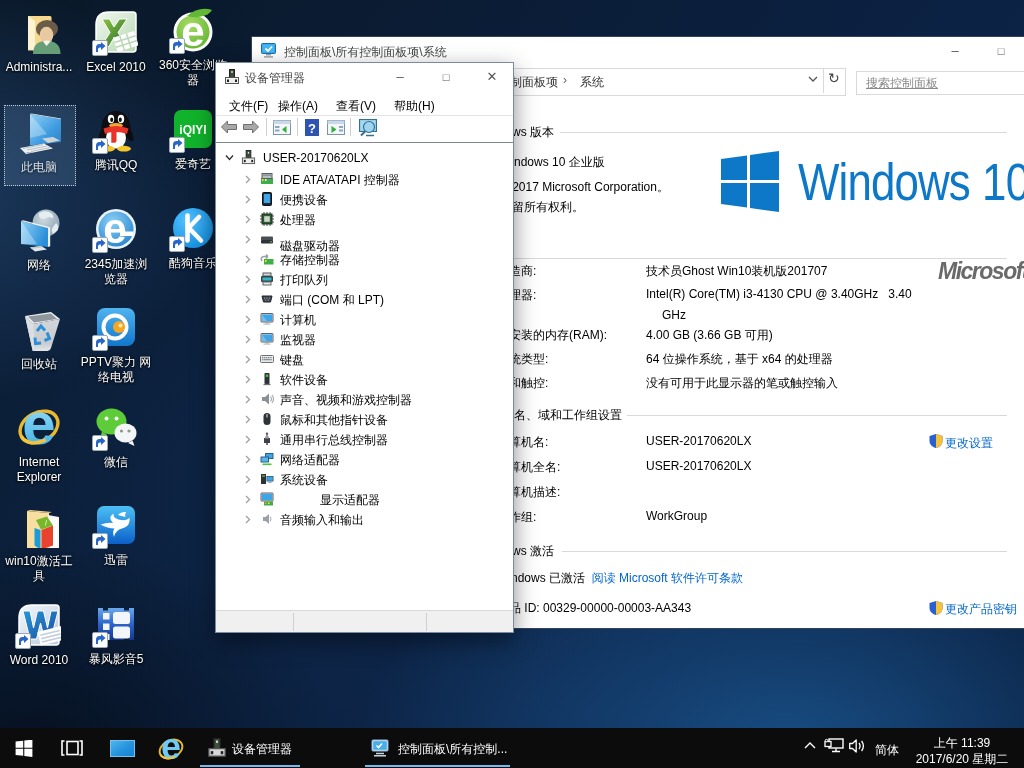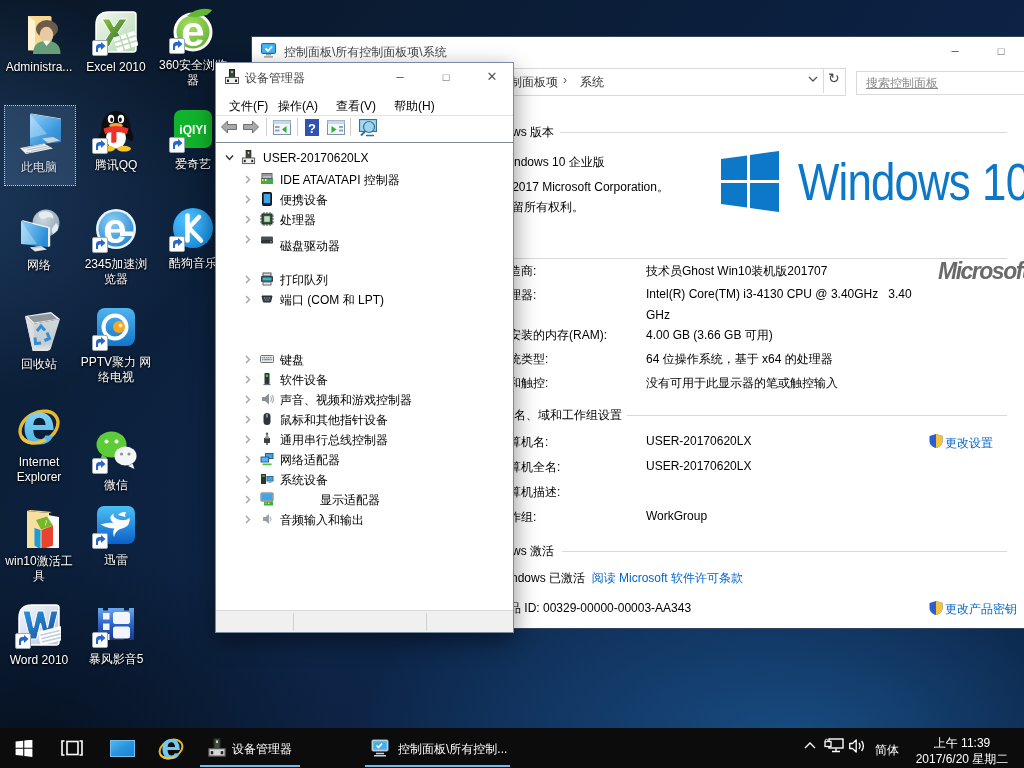--- a/index.html
+++ b/index.html
@@ -256,21 +256,21 @@
 <g transform="rotate(-28 22 22)">
             <ellipse cx="22" cy="22" rx="20" ry="14.5" fill="none" stroke="#e8b92e" stroke-width="3.4"></ellipse>
           </g>
 <text x="22" y="39" font-size="60" font-weight="bold" text-anchor="middle" fill="url(#gie)" font-family="Liberation Sans, sans-serif">e</text>
 <g transform="rotate(-28 22 22)">
             <path d="M2 22 a20 14.5 0 0 0 20 14.5" fill="none" stroke="#f3c33e" stroke-width="3.4"></path>
           </g>
         </svg></div>
  <div class="lbl">Internet<br>Explorer</div>
 </div>
-<div class="dicon" style="left:78px;top:428px;">
+<div class="dicon" style="left:78px;top:405px;">
  <div class="ic"><svg width="44" height="44" viewBox="0 0 44 44">
           <ellipse cx="17.5" cy="16.5" rx="15" ry="13" fill="#5ecc38"></ellipse>
 <path d="M8 26.5 l-2 7 7-4 z" fill="#5ecc38"></path>
 <circle cx="12.5" cy="13.5" r="2" fill="#fff"></circle>
           <circle cx="22.5" cy="13.5" r="2" fill="#fff"></circle>
 <ellipse cx="31.5" cy="28" rx="11" ry="9.5" fill="#f3f5f7"></ellipse>
 <path d="M38.5 35.5 l2 5.5 -6.5-3 z" fill="#f3f5f7"></path>
 <circle cx="27.5" cy="26" r="1.6" fill="#8a9a8a"></circle>
           <circle cx="35" cy="26" r="1.6" fill="#8a9a8a"></circle>
         </svg><span class="sc">
@@ -399,21 +399,21 @@
     <path d="M29 32 H58 V61 L29 57 Z" fill="#0e78c8"></path>
   </svg>
   <div class="abs" style="left:546px;top:116px;font-size:51px;color:#0e78c8;letter-spacing:-1px;white-space:nowrap;transform:scaleX(.86);transform-origin:0 0;">Windows<span style="letter-spacing:0">&nbsp;</span>10</div>
 
   <div class="t12" style="left:226px;top:213px;">系统</div>
   <div class="hdrline" style="left:258px;top:221px;width:497px;"></div>
   <div class="t12" style="left:245px;top:226px;">制造商:</div>
   <div class="t12" style="left:394px;top:226px;">技术员Ghost Win10装机版201707</div>
   <div class="t12" style="left:245px;top:250px;">处理器:</div>
   <div class="t12" style="left:394px;top:250px;">Intel(R) Core(TM) i3-4130 CPU @ 3.40GHz&nbsp;&nbsp;&nbsp;3.40</div>
-  <div class="t12" style="left:394px;top:271px;">GHz</div>
+  <div class="t12" style="left:410px;top:271px;">GHz</div>
   <div class="t12" style="left:245px;top:290px;">已安装的内存(RAM):</div>
   <div class="t12" style="left:394px;top:290px;">4.00 GB (3.66 GB 可用)</div>
   <div class="t12" style="left:245px;top:314px;">系统类型:</div>
   <div class="t12" style="left:394px;top:314px;">64 位操作系统，基于 x64 的处理器</div>
   <div class="t12" style="left:245px;top:338px;">笔和触控:</div>
   <div class="t12" style="left:394px;top:338px;">没有可用于此显示器的笔或触控输入</div>
   <div class="abs" style="left:686px;top:221px;font-size:23px;font-weight:bold;font-style:italic;color:#6a6a6a;letter-spacing:-1.5px;">Microsoft</div>
 
   <div class="t12" style="left:226px;top:370px;">计算机名、域和工作组设置</div>
   <div class="hdrline" style="left:375px;top:378px;width:380px;"></div>
@@ -553,20 +553,31 @@
      <svg class="abs" style="left:29px;top:6px" width="6" height="9" viewBox="0 0 6 9">
             <path d="M1 1l3.5 3.5L1 8" stroke="#a0a0a0" stroke-width="1.3" fill="none"></path>
           </svg>
      <svg class="abs" style="left:44px;top:3px" width="14" height="14" viewBox="0 0 14 14">
             <rect x="1" y="4.5" width="12" height="4" rx="1" fill="#4a4f55"></rect>
             <rect x="1" y="8" width="12" height="3.5" rx="1" fill="#2e3338"></rect>
             <circle cx="11" cy="9.8" r="0.8" fill="#8fd14f"></circle>
           </svg>
      <div class="t12" style="left:64px;top:9px;">磁盘驱动器</div>
    </div>
+   <div class="tree-row" style="top:107px;">
+     <svg class="abs" style="left:29px;top:6px" width="6" height="9" viewBox="0 0 6 9">
+            <path d="M1 1l3.5 3.5L1 8" stroke="#a0a0a0" stroke-width="1.3" fill="none"></path>
+          </svg>
+     <svg class="abs" style="left:44px;top:3px" width="14" height="14" viewBox="0 0 14 14">
+            <rect x="4" y="7" width="9.5" height="5.5" fill="#3fae49"></rect>
+            <rect x="5" y="8" width="1.5" height="2" fill="#ffe400"></rect>
+            <path d="M2 9 C0.5 7 1.5 4.5 4 4.5 L8 4.5 M8 4.5 L6 2.5 M8 4.5 L6 6.5" stroke="#9aa0a6" stroke-width="1.6" fill="none"></path>
+          </svg>
+     <div class="t12" style="left:64px;top:3px;">存储控制器</div>
+   </div>
    <div class="tree-row" style="top:127px;padding-left:30px;">
      <svg class="abs" style="left:29px;top:6px" width="6" height="9" viewBox="0 0 6 9">
             <path d="M1 1l3.5 3.5L1 8" stroke="#a0a0a0" stroke-width="1.3" fill="none"></path>
           </svg>
      <svg class="abs" style="left:44px;top:3px" width="14" height="14" viewBox="0 0 14 14">
             <rect x="3" y="1" width="8" height="3" fill="#d7dbdf" stroke="#555"></rect>
             <rect x="1" y="4" width="12" height="6" rx="1" fill="#3a4148"></rect>
             <rect x="2.5" y="5.5" width="9" height="3" fill="#2eb8c9"></rect>
             <rect x="3" y="10" width="8" height="3" fill="#e8eaec" stroke="#666"></rect>
           </svg>
@@ -578,20 +589,46 @@
           </svg>
      <svg class="abs" style="left:44px;top:3px" width="14" height="14" viewBox="0 0 14 14">
             <path d="M2 4 h10 l-1.5 6 h-7 Z" fill="#3a4148" stroke="#23282e"></path>
             <circle cx="4.5" cy="6" r="0.6" fill="#c9cdd1"></circle>
             <circle cx="7" cy="6" r="0.6" fill="#c9cdd1"></circle>
             <circle cx="9.5" cy="6" r="0.6" fill="#c9cdd1"></circle>
             <circle cx="5.7" cy="8" r="0.6" fill="#c9cdd1"></circle>
             <circle cx="8.2" cy="8" r="0.6" fill="#c9cdd1"></circle>
           </svg>
      <div class="t12" style="left:64px;top:3px;">端口 (COM 和 LPT)</div>
+   </div>
+   <div class="tree-row" style="top:167px;">
+     <svg class="abs" style="left:29px;top:6px" width="6" height="9" viewBox="0 0 6 9">
+            <path d="M1 1l3.5 3.5L1 8" stroke="#a0a0a0" stroke-width="1.3" fill="none"></path>
+          </svg>
+     <svg class="abs" style="left:44px;top:3px" width="14" height="14" viewBox="0 0 14 14">
+            <rect x="1" y="1.5" width="12" height="8.5" rx="0.5" fill="#cfd6dc" stroke="#5c636b"></rect>
+            <rect x="2" y="2.5" width="10" height="6.5" fill="#3da5e8"></rect>
+            <path d="M2 2.5 L7 9 H2 Z" fill="#6cc0f0"></path>
+            <rect x="5.5" y="10" width="3" height="1.5" fill="#9aa2aa"></rect>
+            <rect x="3.5" y="11.5" width="7" height="1.2" fill="#b9c0c7"></rect>
+          </svg>
+     <div class="t12" style="left:64px;top:3px;">计算机</div>
+   </div>
+   <div class="tree-row" style="top:187px;">
+     <svg class="abs" style="left:29px;top:6px" width="6" height="9" viewBox="0 0 6 9">
+            <path d="M1 1l3.5 3.5L1 8" stroke="#a0a0a0" stroke-width="1.3" fill="none"></path>
+          </svg>
+     <svg class="abs" style="left:44px;top:3px" width="14" height="14" viewBox="0 0 14 14">
+            <rect x="1" y="1.5" width="12" height="8.5" rx="0.5" fill="#cfd6dc" stroke="#5c636b"></rect>
+            <rect x="2" y="2.5" width="10" height="6.5" fill="#3da5e8"></rect>
+            <path d="M2 2.5 L7 9 H2 Z" fill="#6cc0f0"></path>
+            <rect x="5.5" y="10" width="3" height="1.5" fill="#9aa2aa"></rect>
+            <rect x="3.5" y="11.5" width="7" height="1.2" fill="#b9c0c7"></rect>
+          </svg>
+     <div class="t12" style="left:64px;top:3px;">监视器</div>
    </div>
    <div class="tree-row" style="top:207px;">
      <svg class="abs" style="left:29px;top:6px" width="6" height="9" viewBox="0 0 6 9">
             <path d="M1 1l3.5 3.5L1 8" stroke="#a0a0a0" stroke-width="1.3" fill="none"></path>
           </svg>
      <svg class="abs" style="left:44px;top:3px" width="14" height="14" viewBox="0 0 14 14">
             <rect x="0.5" y="3.5" width="13" height="7" rx="1" fill="#e8eaec" stroke="#6a7076"></rect>
             <g fill="#8a9096">
               <rect x="2" y="5" width="1.5" height="1.3"></rect>
               <rect x="4" y="5" width="1.5" height="1.3"></rect>

